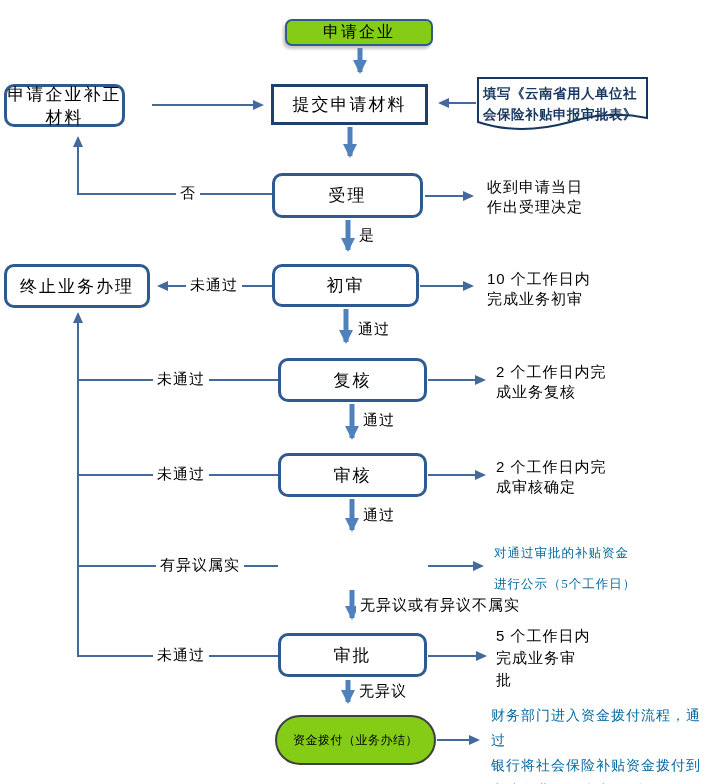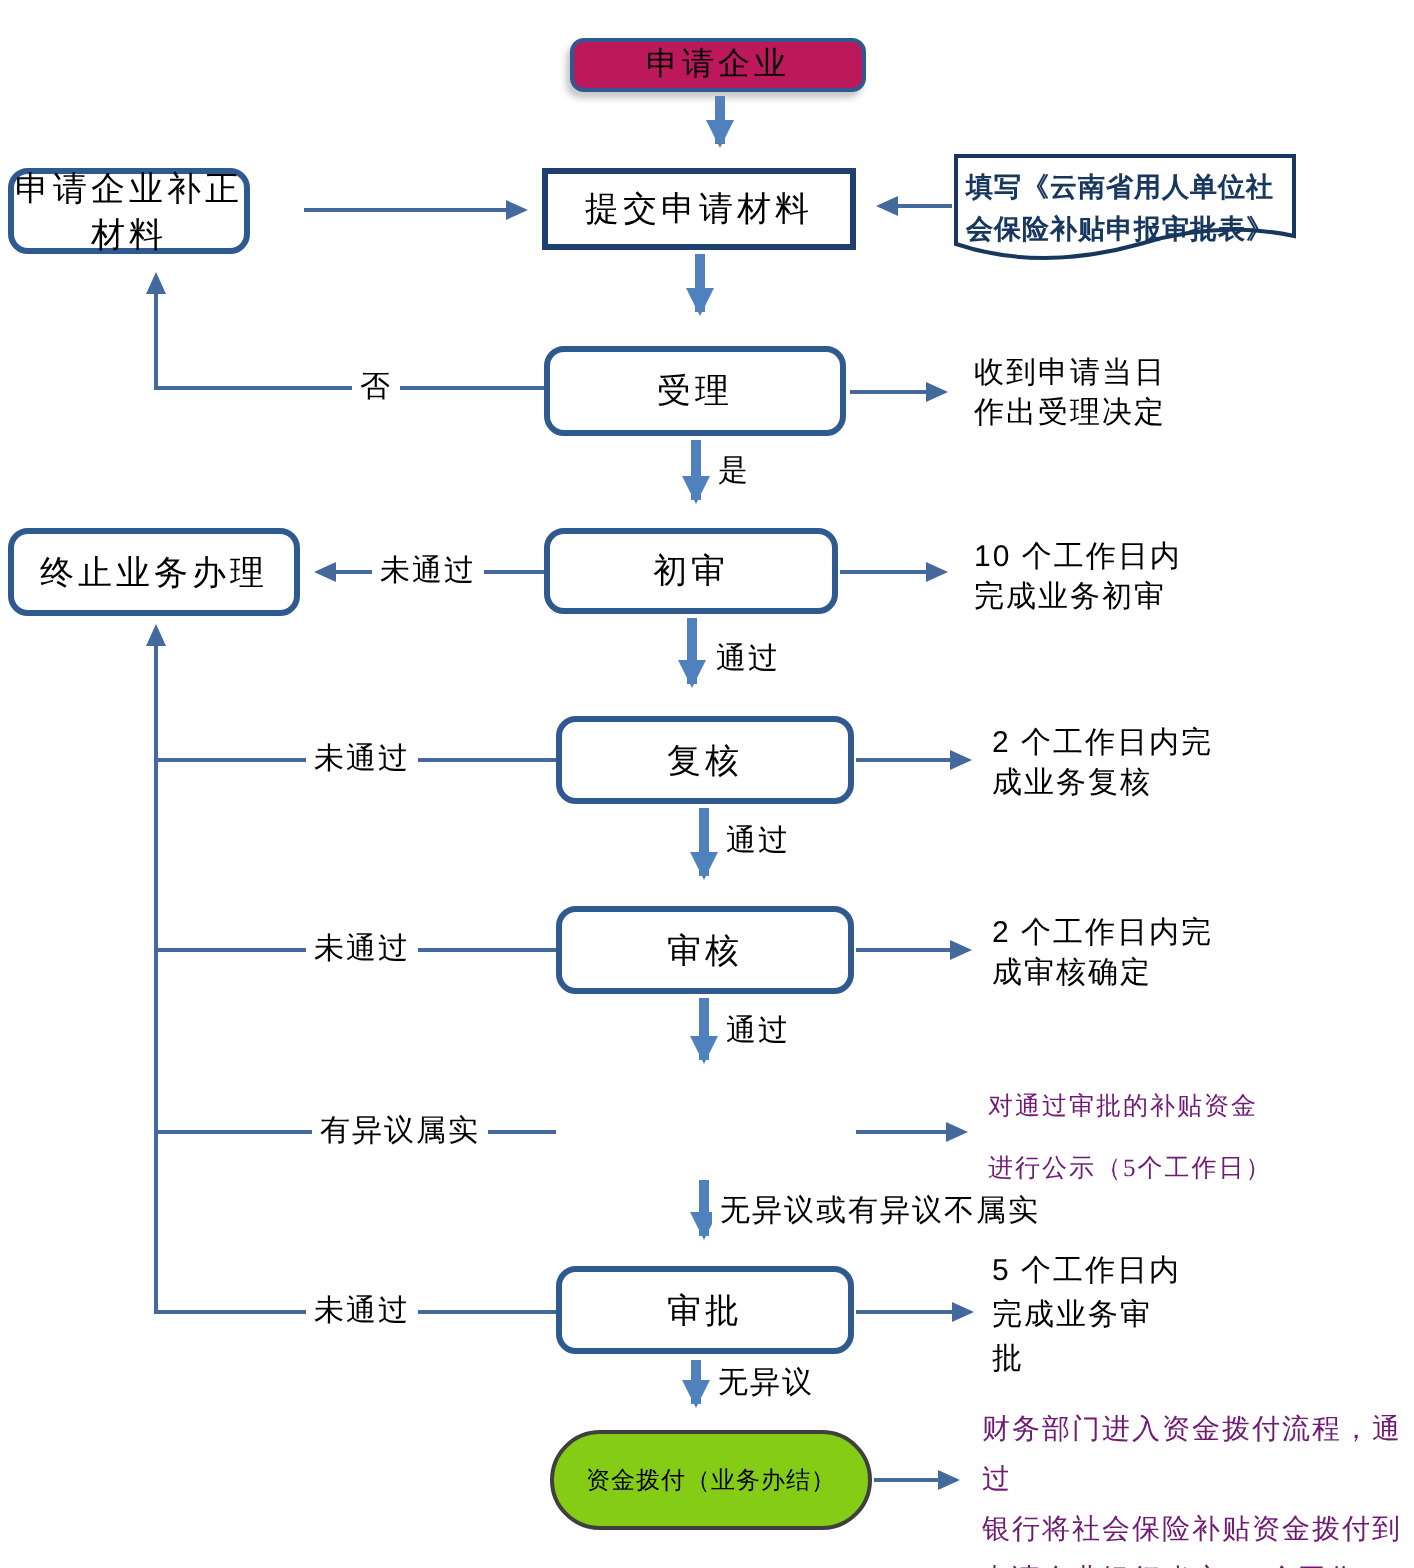--- a/index.html
+++ b/index.html
@@ -8,38 +8,38 @@
     font-family:"Liberation Sans",sans-serif;color:#000;
   }
   #connectors{position:absolute;left:0;top:0;width:707px;height:784px;}
   .node{
     position:absolute;display:flex;align-items:center;justify-content:center;
     background:#fff;border:3px solid #2E5A8F;box-sizing:border-box;
     font-size:17px;letter-spacing:2px;text-align:center;z-index:2;
   }
   .rounded{border-radius:10px;}
   .start{
-    background:#be185d;border:2.5px solid #2E5A8F;border-radius:7px;
+    background:#84cc16;border:2.5px solid #2E5A8F;border-radius:7px;
     box-shadow:-2px 3px 3px rgba(130,130,130,.45);font-size:16px;
   }
   .submit{border:3px solid #1F3F6E;}
   .terminal{
     background:#84cc16;border:2px solid #3F3F3F;border-radius:26px;
     font-size:12px;letter-spacing:.5px;
   }
   .edge-label{
     position:absolute;background:#fff;padding:0 4px;font-size:15px;
     white-space:nowrap;z-index:3;letter-spacing:1px;
   }
   .ann{
     position:absolute;font-size:15px;line-height:20px;letter-spacing:1px;
     white-space:pre-line;z-index:2;
   }
   .ann-navy{
-    color:#701a75;font-size:12.5px;line-height:31px;letter-spacing:1px;
+    color:#0369a1;font-size:12.5px;line-height:31px;letter-spacing:1px;
     font-family:"Liberation Serif",serif;
   }
   .ann-final{line-height:25px;font-size:14px;}
   .ann-approval{line-height:22px;}
   .fill-note-text{
     position:absolute;left:483px;top:83px;width:164px;color:#17375E;
     font-weight:bold;font-size:13.5px;line-height:21px;white-space:pre-line;
     z-index:3;letter-spacing:.5px;
   }
 </style>

